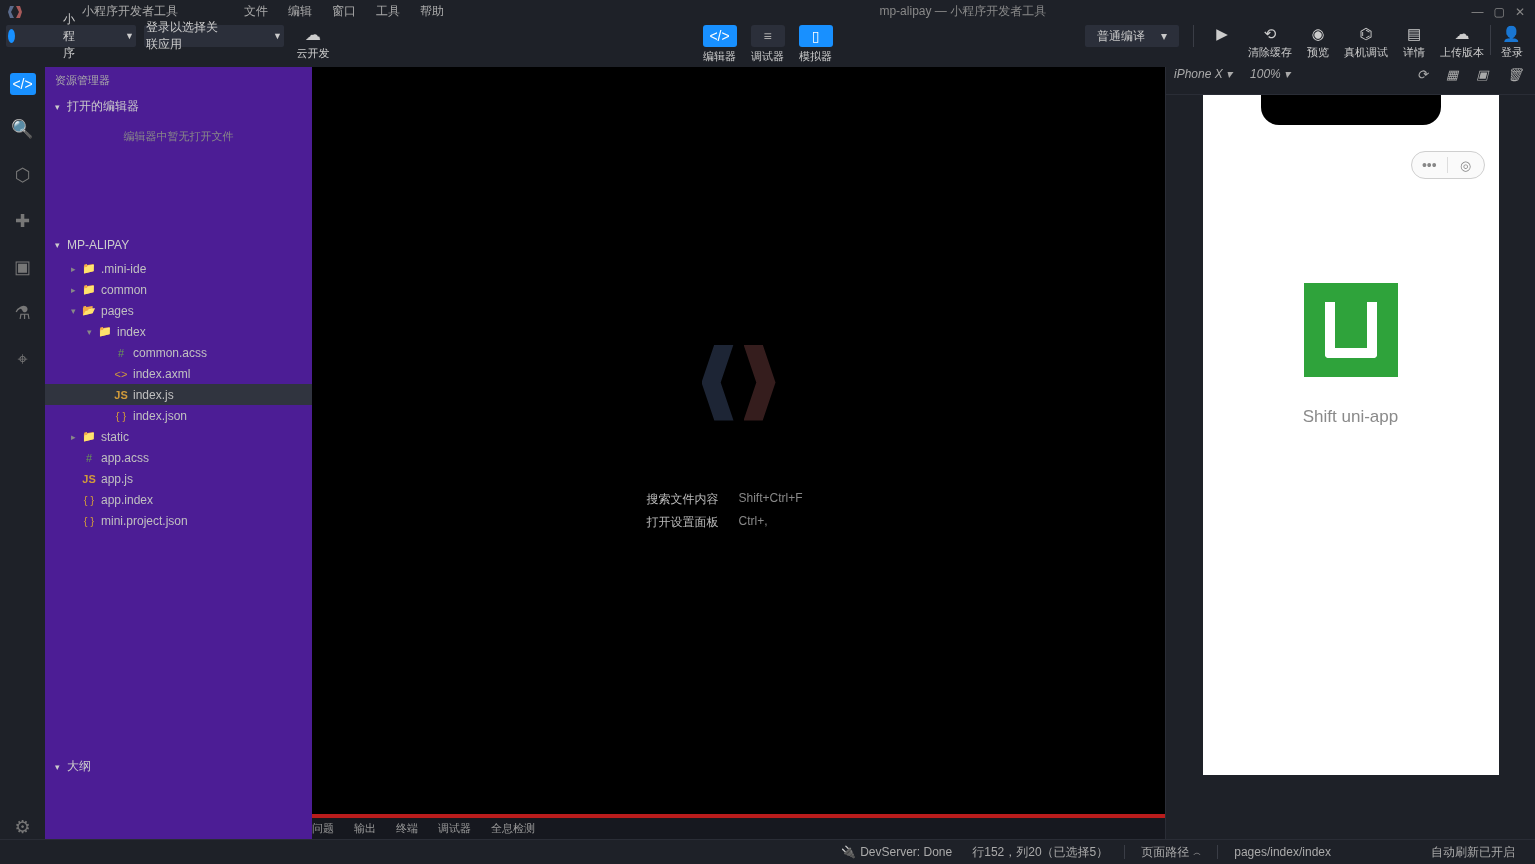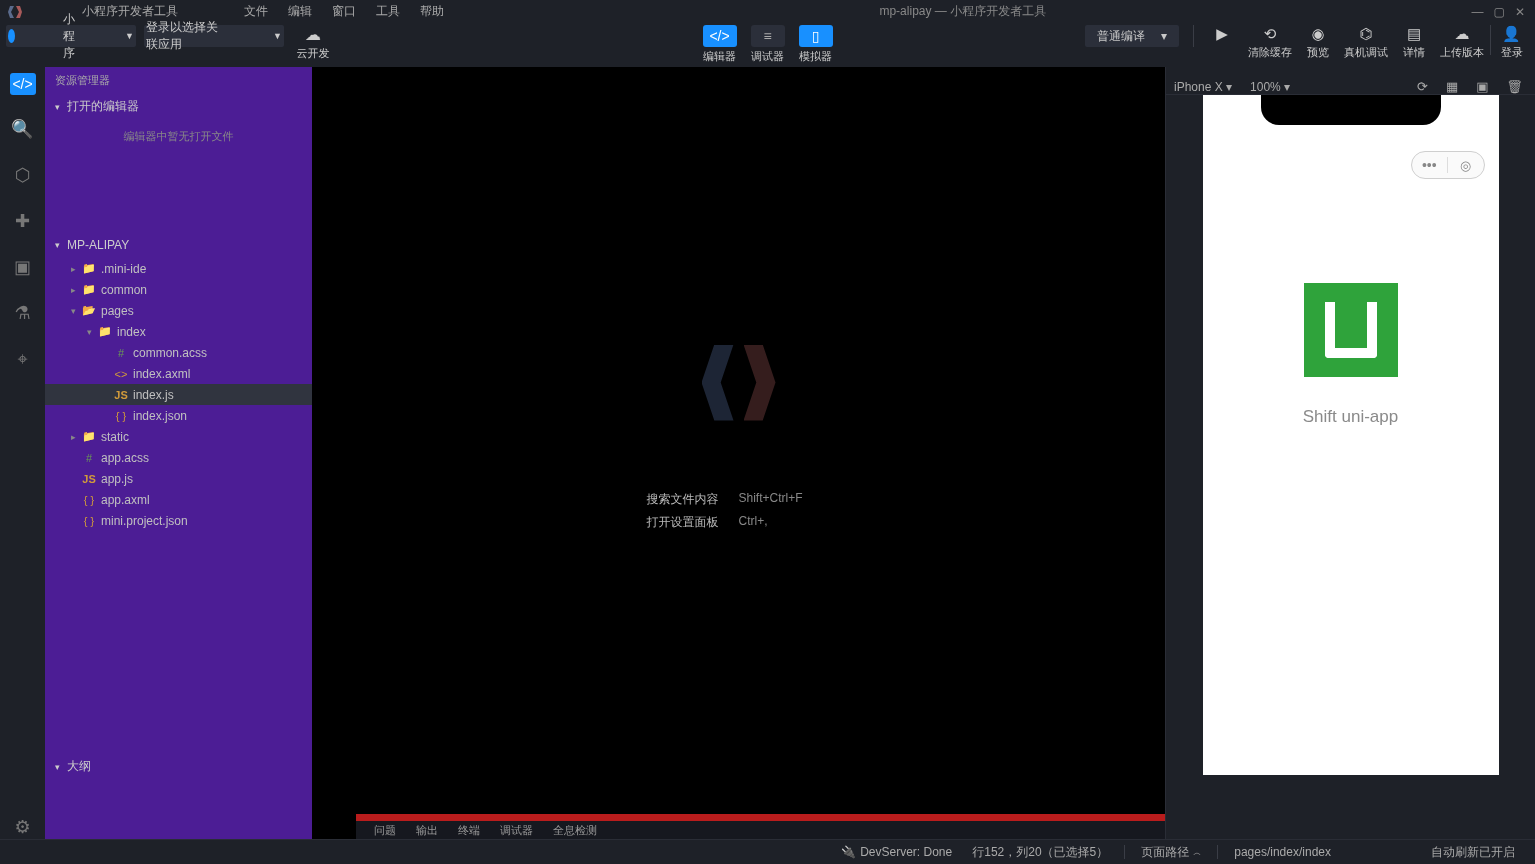--- a/index.html
+++ b/index.html
@@ -64,25 +64,25 @@
 .editor { flex:1; background:#000000; display:flex; flex-direction:column; position:relative; }
 .editor .center { flex:1; display:flex; flex-direction:column; align-items:center; justify-content:center; }
 .editor .biglogo { width:110px; height:80px; margin-bottom:60px; opacity:.5; position:relative;}
 .editor .biglogo::before, .editor .biglogo::after { content:""; position:absolute; top:0; width:32px; height:76px; }
 .editor .biglogo::before { left:18px; background:#3a4a6b; clip-path:polygon(40% 0,100% 0,60% 50%,100% 100%,40% 100%,0 50%); }
 .editor .biglogo::after { right:18px; background:#6b3a3a; clip-path:polygon(0 0,60% 0,100% 50%,60% 100%,0 100%,40% 50%); }
 .editor .hints { color:#bbb; font-size:12px; }
 .editor .hints .row { display:flex; gap:20px; margin:6px 0; }
 .editor .hints .row .k { width:90px; text-align:right; }
 .editor .hints .row .v { color:#888; width:110px; }
-.editor .bottomTabs { height:25px; background:#16181f; display:flex; align-items:center; gap:20px; padding-left:18px; border-top:7px solid #b91c1c;margin-left:44px;}
+.editor .bottomTabs { height:25px; background:#16181f; display:flex; align-items:center; gap:20px; border-top:4px solid #b91c1c;}
 .editor .bottomTabs span { color:#999; cursor:pointer; font-size:11px; }
 
 .simpanel { width:370px; background:#1e2128; display:flex; flex-direction:column; border-left:1px solid #2a2d36;}
-.simtools { height:28px; display:flex; align-items:flex-end; padding:0 8px; gap:10px; color:#aaa; font-size:11px; border-bottom:1px solid #2a2d36;}
+.simtools { height:28px; display:flex; align-items:flex-start; padding:0 8px; gap:10px; color:#aaa; font-size:11px; border-bottom:1px solid #2a2d36;font-style:italic;}
 .simtools .dev { cursor:pointer; }
 .simtools .zoom { margin-left:8px; cursor:pointer; }
 .simtools .spacer { flex:1; }
 .simtools .ticon { cursor:pointer; font-size:13px; color:#aaa; padding:0 4px;}
 .simarea { flex:1; display:flex; align-items:flex-start; justify-content:center; padding-top:0; background:#1e2128;}
 .phone { width:296px; height:680px; background:#fff; position:relative; margin-top:0; }
 .phone .notch { position:absolute; top:0; left:50%; transform:translateX(-50%); width:180px; height:30px; background:#000; border-radius:0 0 18px 18px; }
 .phone .capsule { position:absolute; top:56px; right:14px; width:74px; height:28px; border:1px solid #cfcfcf; border-radius:14px; display:flex; align-items:center; background:#fafafa;}
 .phone .capsule .dots { flex:1; text-align:center; color:#888; font-size:14px;}
 .phone .capsule .divider { width:1px; height:16px; background:#ddd; }
@@ -270,21 +270,21 @@
           <span>app.acss</span>
         </div>
         <div class="treeitem pad1">
           <span class="chev"></span>
           <span class="ficon ic-js">JS</span>
           <span>app.js</span>
         </div>
         <div class="treeitem pad1">
           <span class="chev"></span>
           <span class="ficon ic-json">{ }</span>
-          <span>app.axml</span>
+          <span>app.index</span>
         </div>
         <div class="treeitem pad1">
           <span class="chev"></span>
           <span class="ficon ic-json">{ }</span>
           <span>mini.project.json</span>
         </div>
       </div>
     <div style="flex:1"></div>
     <div class="section">
       <span class="chev">▾</span>

